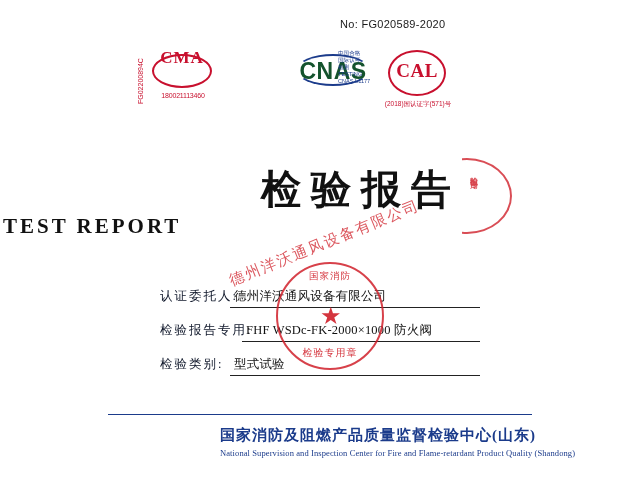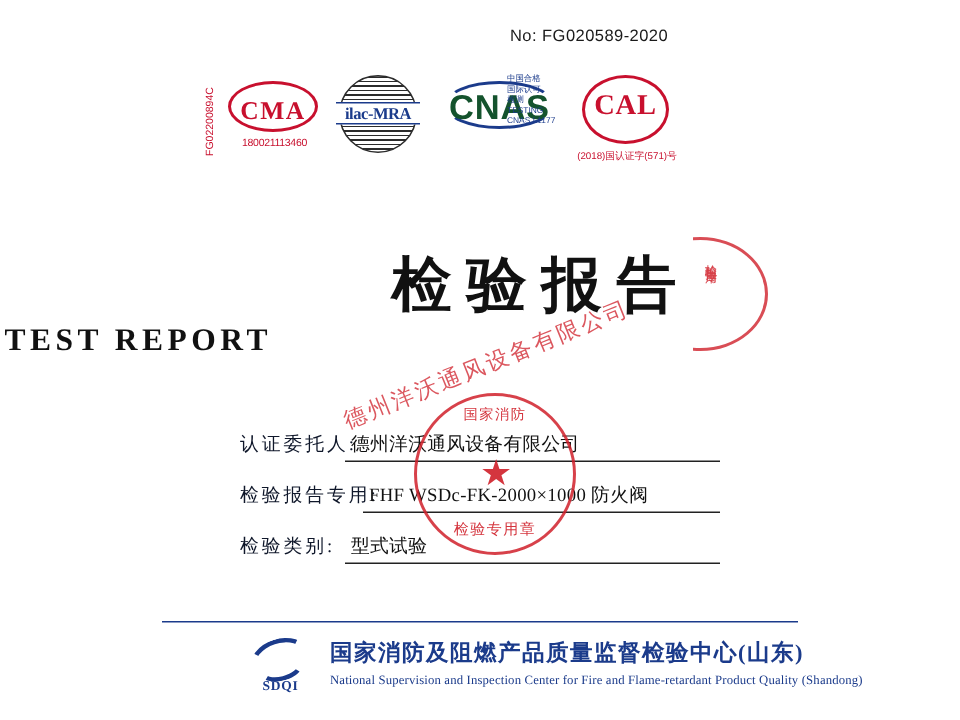--- a/index.html
+++ b/index.html
@@ -74,21 +74,21 @@
   .cma-oval {
     position: absolute;
     left: 0; top: 6px;
     width: 60px; height: 34px;
     border: 2px solid #c8102e;
     border-radius: 50%;
     box-sizing: border-box;
   }
   .cma-text {
     position: absolute;
-    left: 0; top: 16px;
+    left: 0; top: 0;
     width: 60px;
     text-align: center;
     font-family: "Liberation Serif", serif;
     font-weight: bold;
     font-size: 17px;
     color: #c8102e;
     letter-spacing: 1px;
   }
   .cma-num {
     position: absolute;
@@ -450,24 +450,20 @@
   <div class="logos">
 
     <div class="side-code">FG02200894C</div>
 
     <div class="logo-box logo-cma">
       <div class="cma-oval"></div>
       <div class="cma-text">CMA</div>
       <div class="cma-num">180021113460</div>
     </div>
 
-    <div class="logo-box logo-ilac">
-      <div class="ilac-circle"></div>
-      <div class="ilac-band">ilac-MRA</div>
-    </div>
 
     <div class="logo-box logo-cnas">
       <div class="cnas-mark">
         <div class="cnas-swoosh"></div>
         <div class="cnas-word">CNAS</div>
       </div>
       <div class="cnas-cn" style="left:48px; top:2px; width:40px;">中国合格<br>国际认可<br>检测<br>TESTING<br>CNAS L1177</div>
     </div>
 
     <div class="logo-box logo-cal">
@@ -507,22 +503,17 @@
 
   <div class="seal">
     <div class="seal-ring"></div>
     <div class="seal-top-text">国家消防</div>
     <div class="seal-star">★</div>
     <div class="seal-bottom-text">检验专用章</div>
   </div>
 
   <div class="footer-rule"></div>
   <div class="footer">
-    <div class="sdqi-logo">
-      <div class="sdqi-swoosh"></div>
-      <div class="sdqi-swoosh2"></div>
-      <div class="sdqi-text">SDQI</div>
-    </div>
     <div class="footer-cn">国家消防及阻燃产品质量监督检验中心(山东)</div>
     <div class="footer-en">National Supervision and Inspection Center for Fire and Flame-retardant Product Quality (Shandong)</div>
   </div>
 
 </div>
 
 </body></html>

